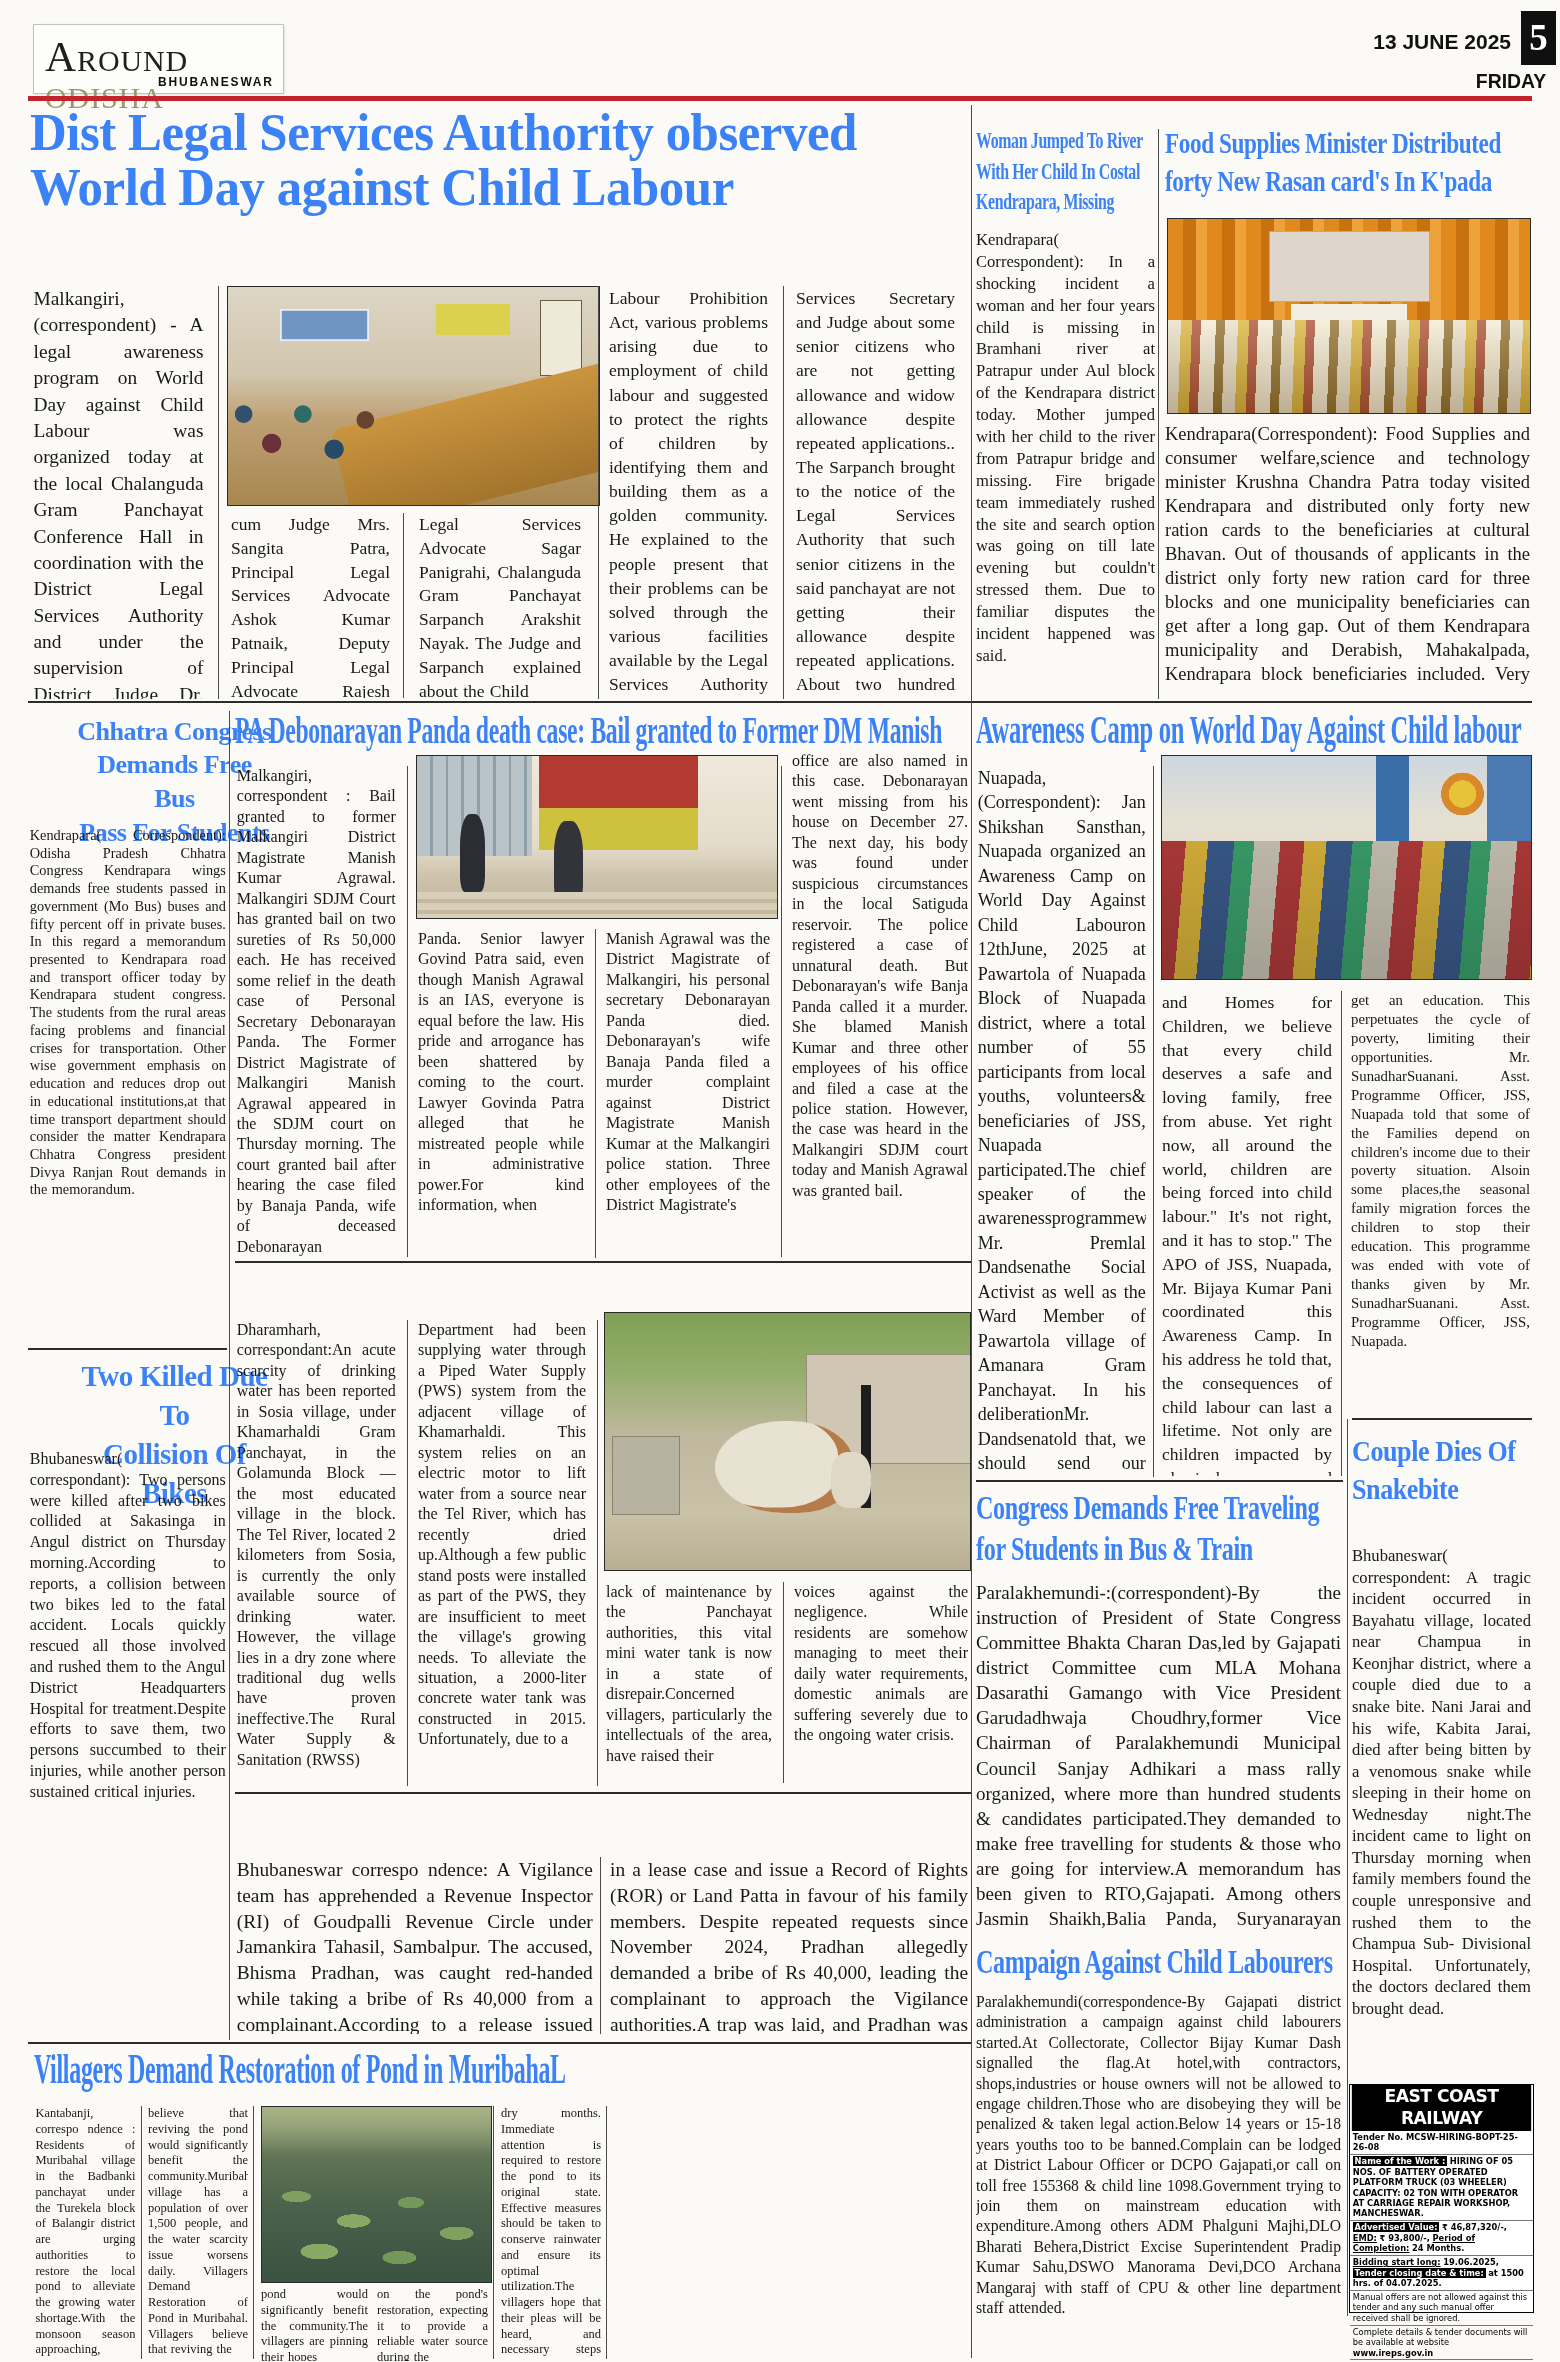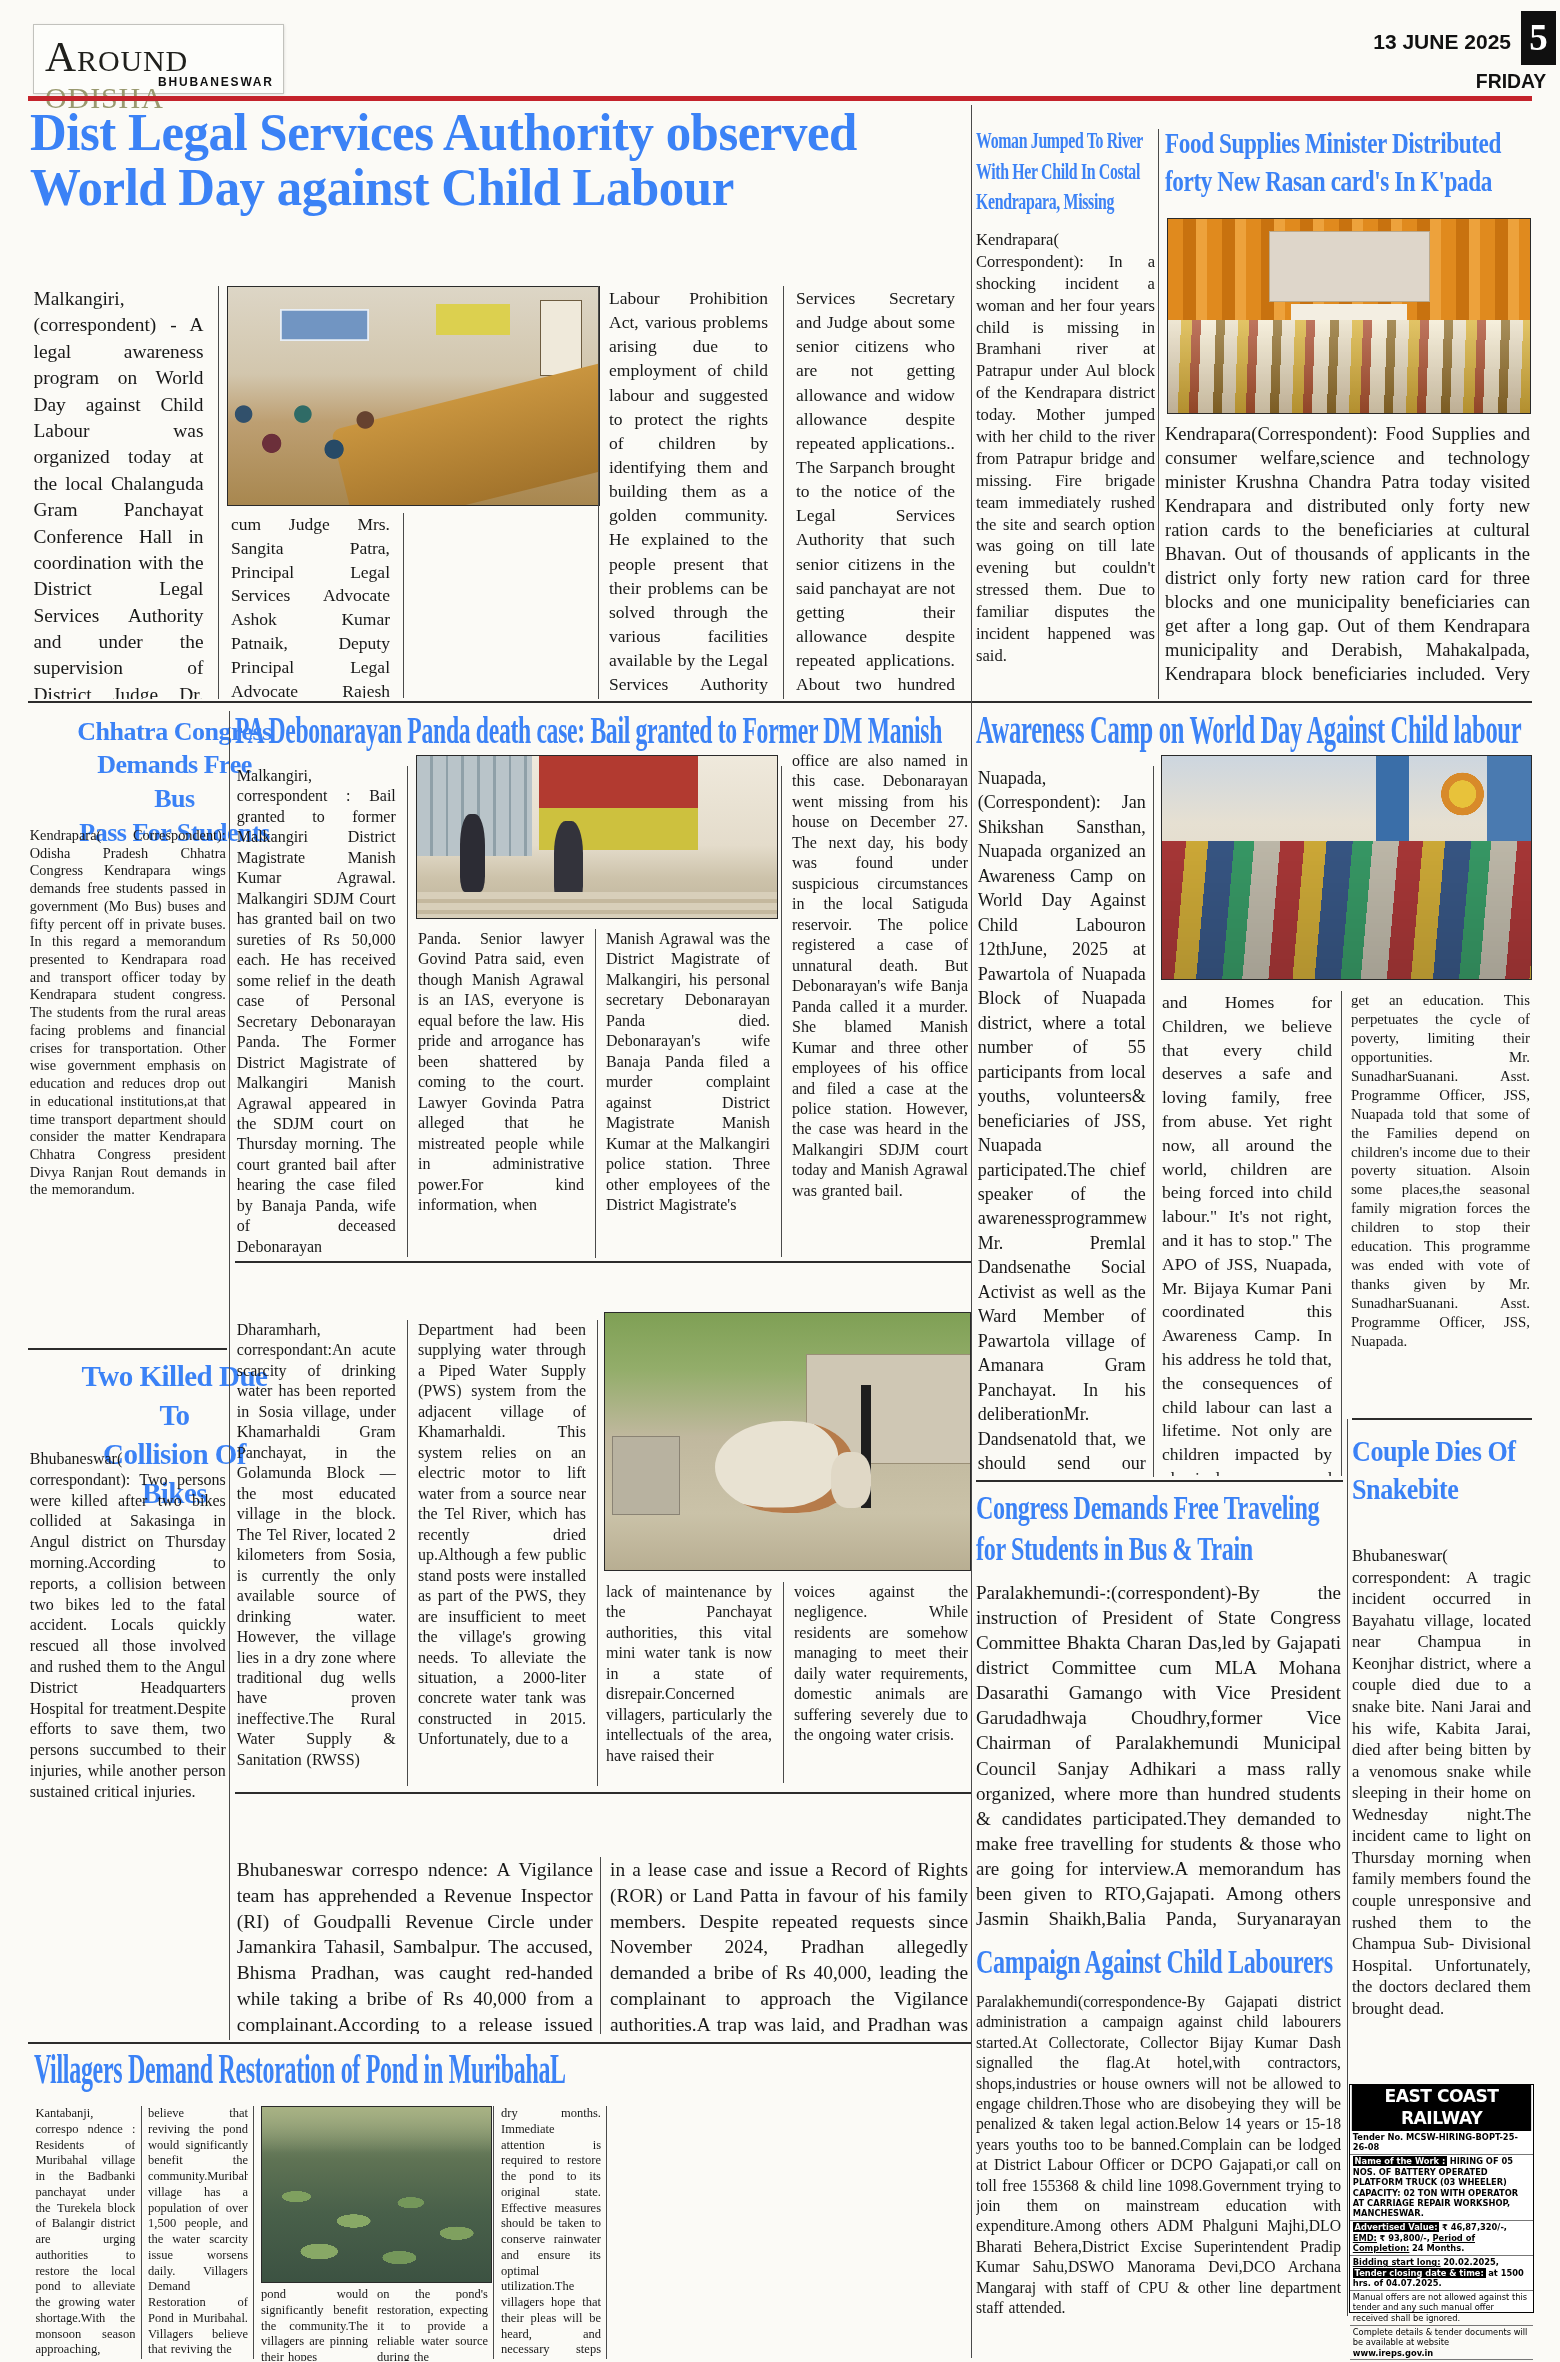--- a/index.html
+++ b/index.html
@@ -73,20 +73,21 @@
     <div class="vr" style="left:190px; top:181px; height:413px;"></div>
     <div class="photo" id="ph-main" style="left:199px; top:181px; width:371px; height:218px;">
       <div class="ib" style="left:14%; top:10%; width:24%; height:15%; background:#7195c2; box-shadow:inset 0 0 0 1.8px #e8eef5;"></div>
       <div class="ib" style="left:56%; top:8%; width:20%; height:14%; background:#dcd04f;"></div>
       <div class="ib" style="left:84%; top:6%; width:11%; height:34%; background:#efe9da; border:1.8px solid #6d5c40;"></div>
       <div class="ib" style="left:30%; top:48%; width:82%; height:48%; background:linear-gradient(180deg,#c9953f,#a3742c); transform:rotate(-14deg); border-radius:9.2px;"></div>
       <div class="ib" style="left:0; top:42%; width:42%; height:54%; background:radial-gradient(circle at 10% 30%,#31506b 8.3px,transparent 9.2px),radial-gradient(circle at 28% 55%,#6b2f3a 9.2px,transparent 10px),radial-gradient(circle at 48% 30%,#2f6b66 8.3px,transparent 9.2px),radial-gradient(circle at 68% 60%,#274a66 9.2px,transparent 10px),radial-gradient(circle at 88% 35%,#66422f 8.3px,transparent 9.2px);"></div>
     </div>
     <div class="body-text" style="left:203px; top:408px; width:159px; height:185px; font-size:17.5px; line-height:1.36;">cum Judge Mrs. Sangita Patra, Principal Legal Services Advocate Ashok Kumar Patnaik, Deputy Principal Legal Advocate Rajesh Patnaik, Assistant</div>
     <div class="vr" style="left:375px; top:408px; height:185px;"></div>
+    <div class="body-text" style="left:391px; top:408px; width:162px; height:185px; font-size:17.5px; line-height:1.36;">Legal Services Advocate Sagar Panigrahi, Chalanguda Gram Panchayat Sarpanch Arakshit Nayak. The Judge and Sarpanch explained about the Child</div>
     <div class="vr" style="left:570px; top:181px; height:413px;"></div>
     <div class="body-text" style="left:581px; top:181px; width:159px; height:413px; font-size:17.5px; line-height:1.38;">Labour Prohibition Act, various problems arising due to employment of child labour and suggested to protect the rights of children by identifying them and building them as a golden community. He explained to the people present that their problems can be solved through the various facilities available by the Legal Services Authority and the use of the free toll free number 15100. He informed the Legal</div>
     <div class="vr" style="left:755px; top:181px; height:413px;"></div>
     <div class="body-text" style="left:768px; top:181px; width:159px; height:413px; font-size:17.5px; line-height:1.38;">Services Secretary and Judge about some senior citizens who are not getting allowance and widow allowance despite repeated applications.. The Sarpanch brought to the notice of the Legal Services Authority that such senior citizens in the said panchayat are not getting their allowance despite repeated applications. About two hundred men and women, Panchayat workers, attended the event.</div>
   </div>
 
   <div class="abs" style="left:976px; top:105px; width:181px; height:596px;">
     <div class="hl" style="left:0; top:20px; font-size:24px; line-height:1.28;">
       <span class="ln" style="transform:scaleX(0.66);">Woman Jumped To River</span>
       <span class="ln" style="transform:scaleX(0.66);">With Her Child In Costal</span>
@@ -240,21 +241,21 @@
     <div class="ad-row">
       <span class="adlbl">Advertised Value:</span>
       <span class="adb">₹ 46,87,320/-,</span>
       <span class="adu">EMD:</span>
       <span class="adb">₹ 93,800/-,</span>
       <span class="adu">Period of Completion:</span>
       <span class="adb">24 Months.</span>
     </div>
     <div class="ad-row">
       <span class="adu">Bidding start long:</span>
-      <span class="adb">20.02.2025,</span>
+      <span class="adb">19.06.2025,</span>
       <span class="adlbl">Tender closing date &amp; time:</span>
       <span class="adb">at 1500 hrs. of 04.07.2025.</span>
     </div>
     <div class="ad-row">Manual offers are not allowed against this tender and any such manual offer received shall be ignored.</div>
     <div class="ad-row">
       <span>Complete details &amp; tender documents will be available at website</span>
       <span class="adb">www.ireps.gov.in</span>
     </div>
     <div class="ad-row">
       

